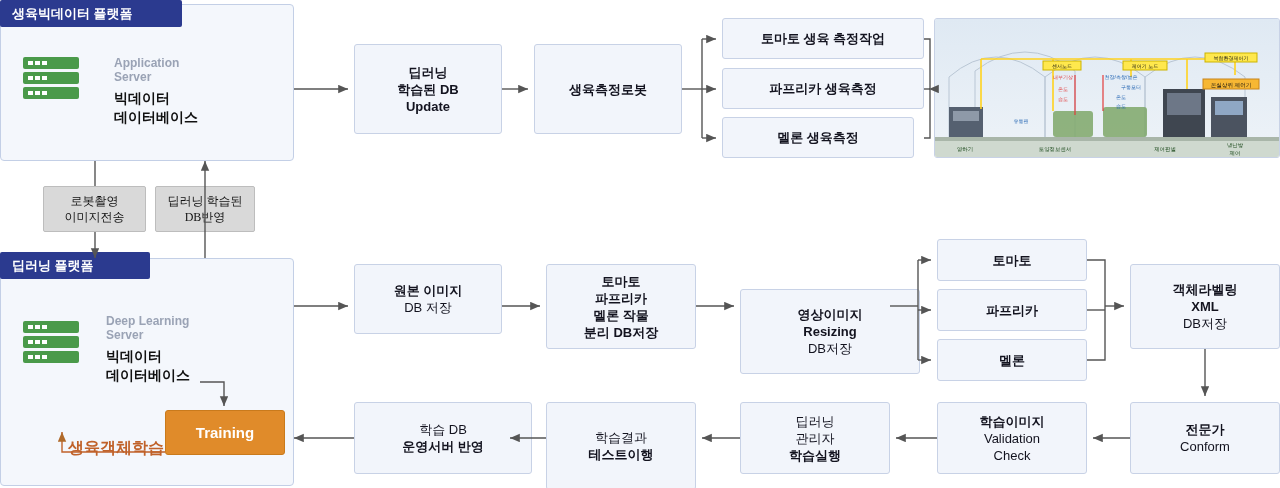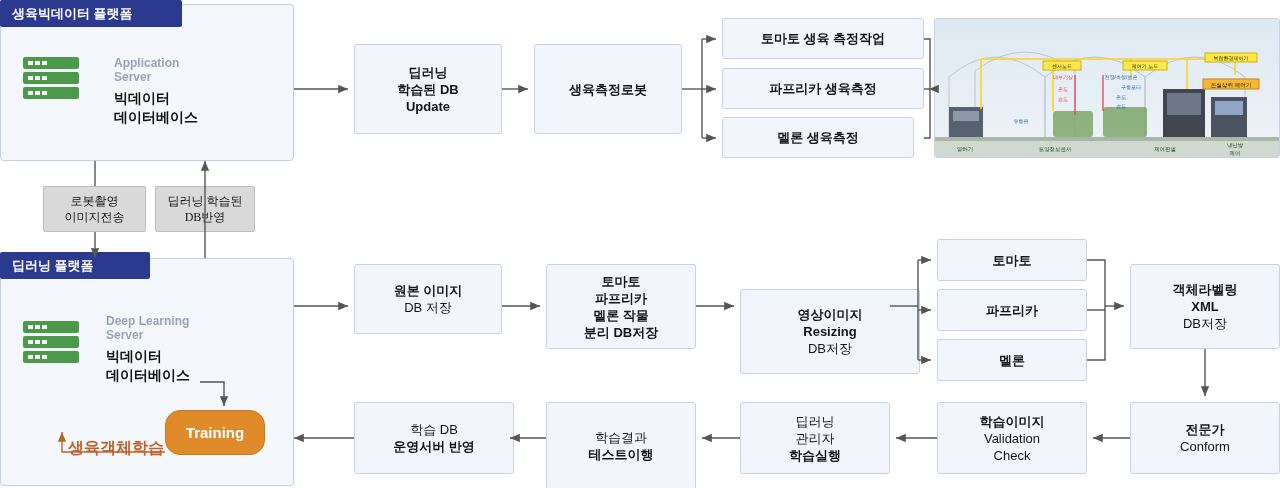--- a/index.html
+++ b/index.html
@@ -167,21 +167,21 @@
 </div>
 <div class="abs" style="left:106px;top:314px;width:170px;">
   <div class="server-label">Deep Learning</div>
   <div class="server-label">Server</div>
 </div>
 <div class="abs" style="left:106px;top:325px;width:170px;">
   <div class="server-name" style="margin-top:22px;">빅데이터</div>
   <div class="server-name">데이터베이스</div>
 </div>
 
-<div class="abs training-box" style="left:165px;top:410px;width:100px;height:45px;border-radius:15px;">
+<div class="abs training-box" style="left:165px;top:410px;width:120px;height:45px;">
   <span>Training</span>
 </div>
 <div class="abs learn-label" style="left:68px;top:438px;">
   <span>생육객체학습</span>
 </div>
 
 <div class="abs box" style="left:354px;top:44px;width:148px;height:90px;">
   <div class="b">딥러닝</div>
   <div class="b">학습된 DB</div>
   <div class="b">Update</div>
@@ -336,21 +336,21 @@
   <div class="n">딥러닝</div>
   <div class="n">관리자</div>
   <div class="b">학습실행</div>
 </div>
 
 <div class="abs box" style="left:546px;top:402px;width:150px;height:88px;">
   <div class="n">학습결과</div>
   <div class="b">테스트이행</div>
 </div>
 
-<div class="abs box" style="left:354px;top:402px;width:160px;height:72px;">
+<div class="abs box" style="left:354px;top:402px;width:178px;height:72px;">
   <div class="n">학습 DB</div>
   <div class="b">운영서버 반영</div>
 </div>
 
 <svg class="arrows">
   <defs>
     <marker id="ah" markerWidth="8" markerHeight="8" refX="7" refY="3" orient="auto">
       <path d="M0,0 L7,3 L0,6 z" fill="#555"></path>
     </marker>
     <marker id="aho" markerWidth="8" markerHeight="8" refX="7" refY="3" orient="auto">

